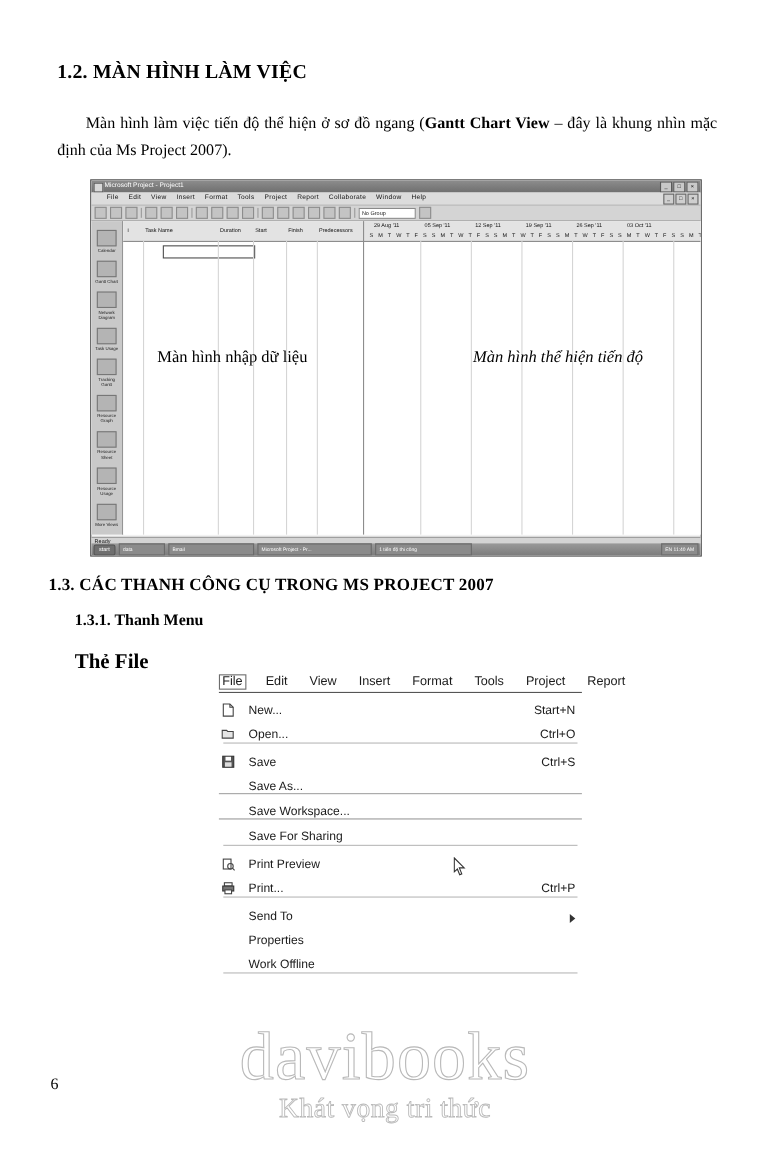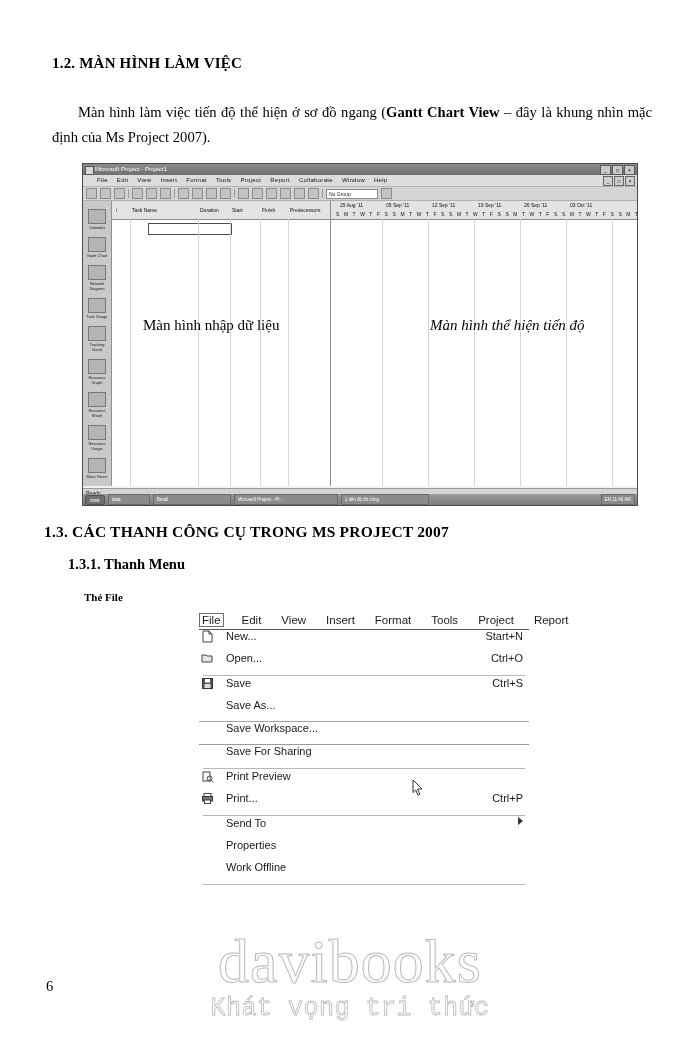--- a/index.html
+++ b/index.html
@@ -15,24 +15,24 @@
     color: #000000;
     overflow: hidden;
   }
 
   
   .heading {
     position: absolute;
     font-weight: bold;
     font-family: "Liberation Serif", serif;
   }
-  #h-12 { left: 52px; top: 55px; font-size: 15px; letter-spacing: .2px; text-align: center; }
+  #h-12 { left: 52px; top: 55px; font-size: 18px; letter-spacing: .2px; text-align: center; }
   #h-13 { left: 44px; top: 523px; font-size: 15.5px; letter-spacing: .2px; }
   #h-131 { left: 68px; top: 556px; font-size: 14.5px; }
-  #h-file { left: 84px; top: 591px; font-size: 11px; }
+  #h-file { left: 68px; top: 591px; font-size: 19px; }
 
   #para-1 {
     position: absolute;
     left: 52px;
     top: 100px;
     width: 600px;
     font-size: 14.6px;
     line-height: 25px;
     text-align: justify;
   }
@@ -288,21 +288,21 @@
   #menu-bar-row .mb-item { position: relative; }
   #menu-bar-row .mb-item.selected {
     border: 1px solid #6d6d6d;
     padding: 0 2px;
     margin: -1px -2px;
   }
   .mi-row {
     position: relative;
     height: 22px;
     display: flex;
-    align-items: flex-start;
+    align-items: flex-end;
     font-size: 11px;
   }
   .mi-row .mi-icon {
     position: absolute;
     left: 2px;
     width: 13px; height: 13px;
     display: block;
   }
   .mi-row .mi-label {
     margin-left: 27px;
@@ -348,21 +348,21 @@
   }
   #wm-main {
     font-family: "Liberation Serif", serif;
     font-size: 62px;
     letter-spacing: 1px;
     color: transparent;
     -webkit-text-stroke: 1px #b9b9b9;
     line-height: 62px;
   }
   #wm-sub {
-    font-family: Liberation Mono, monospace;
+    font-family: Liberation Serif, serif;
     font-size: 25px;
     color: transparent;
     -webkit-text-stroke: 0.8px #b9b9b9;
     letter-spacing: .5px;
     margin-top: 2px;
   }
 </style>
 </head>
 <body>
 

